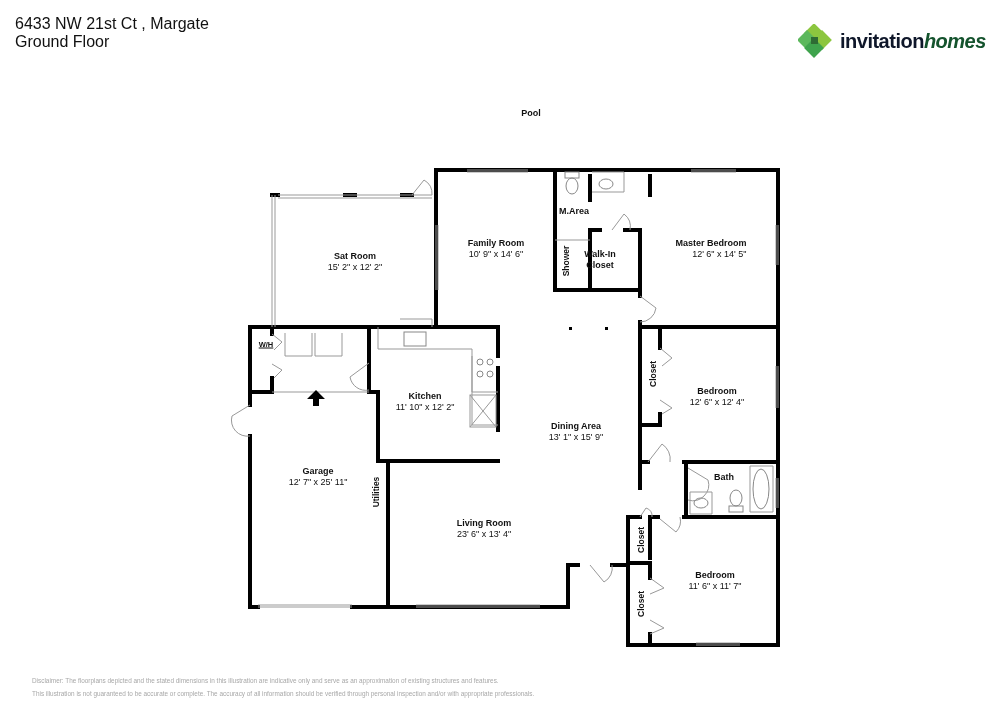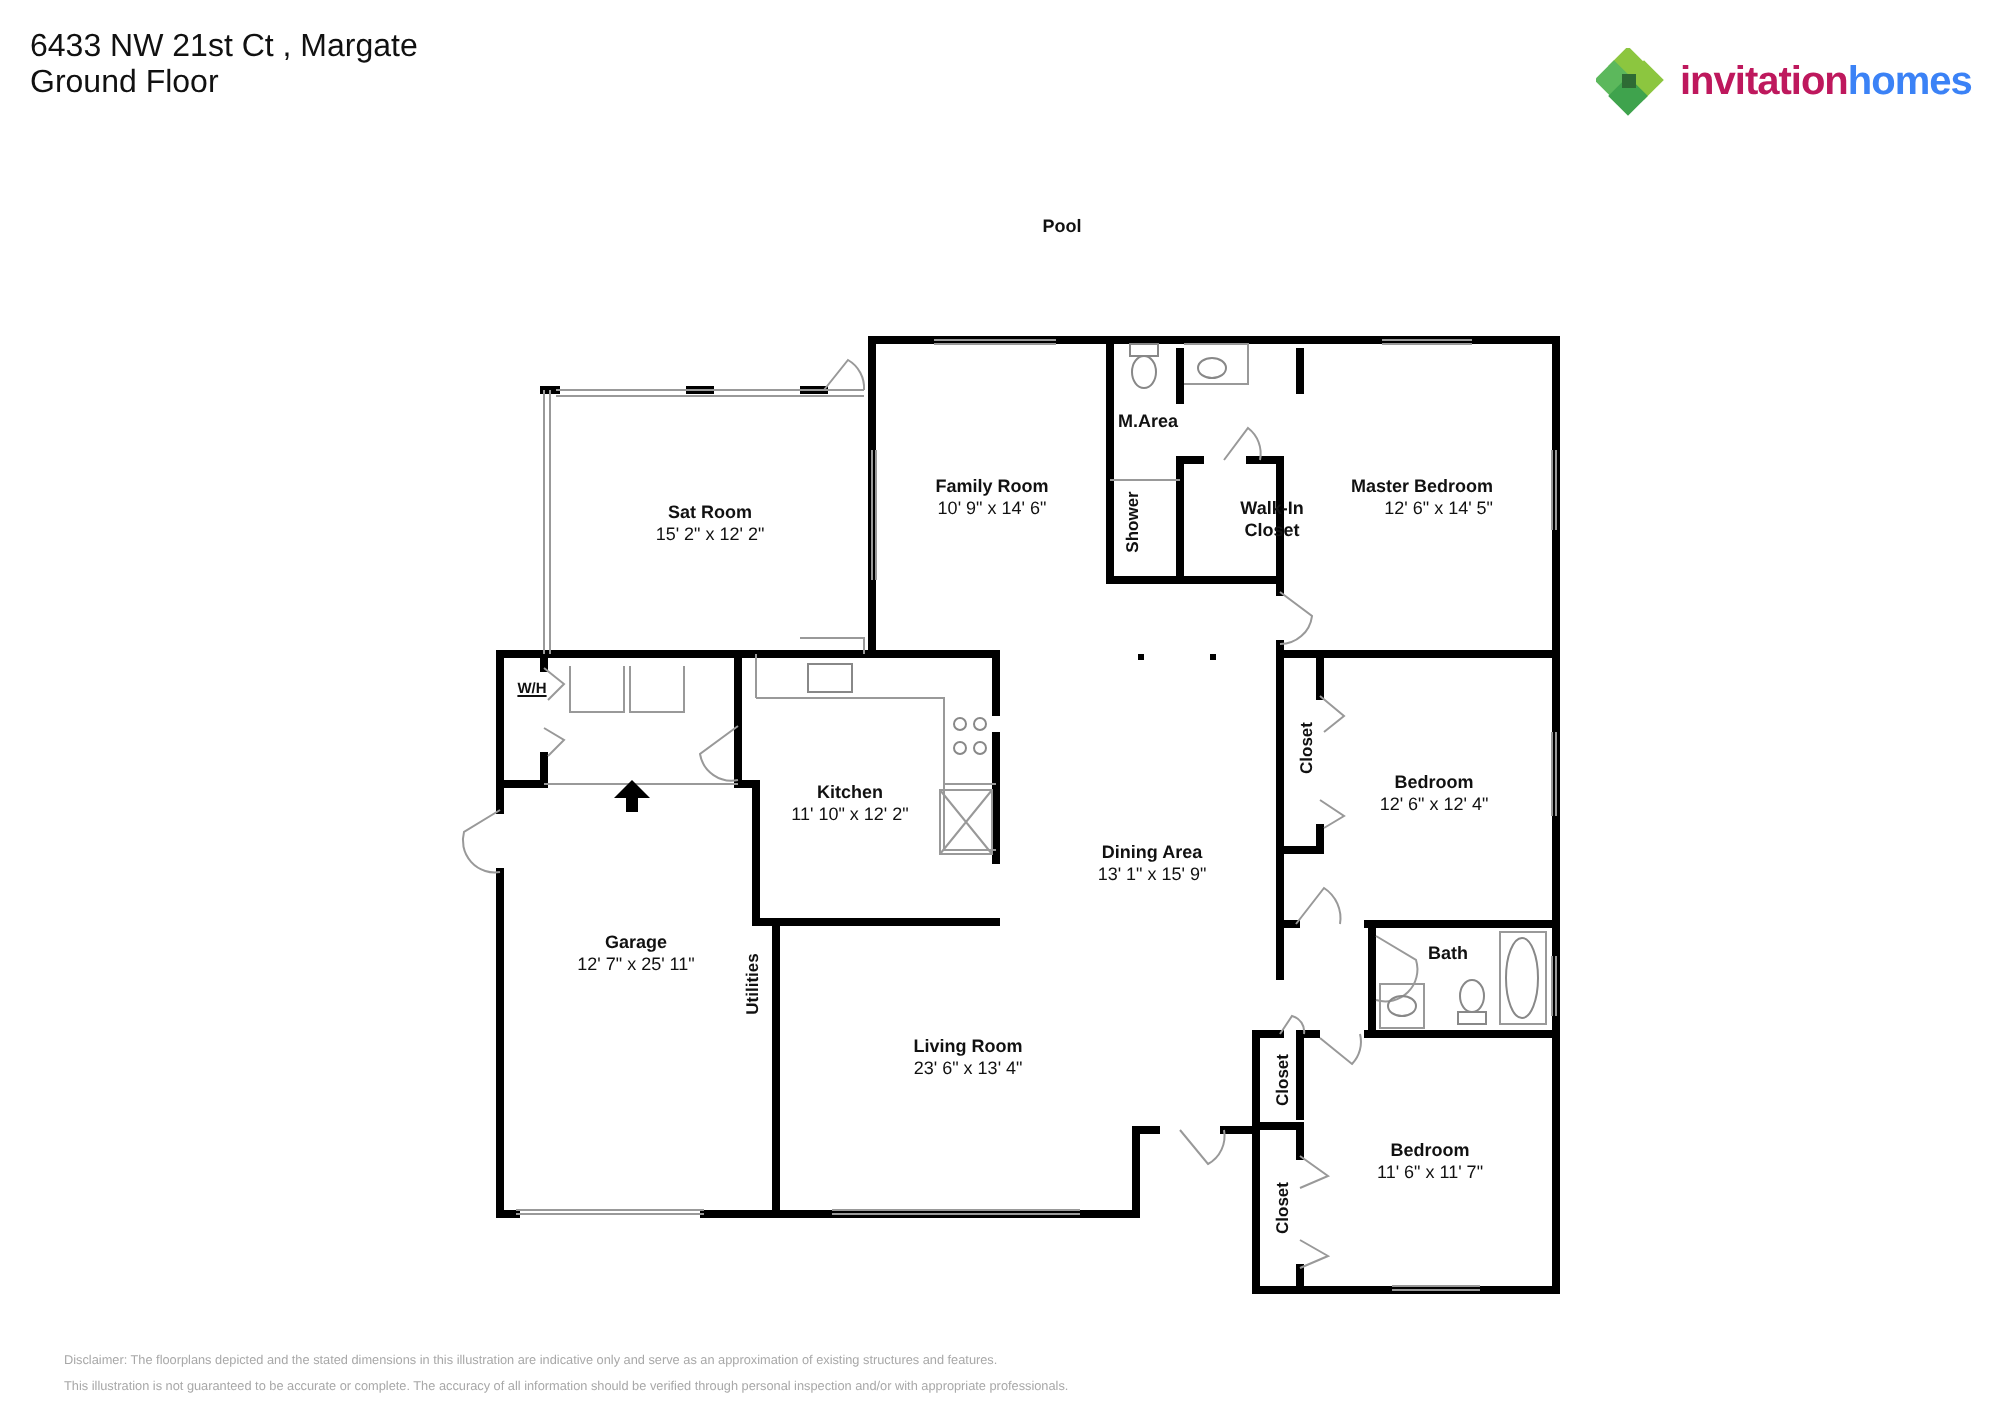--- a/index.html
+++ b/index.html
@@ -1,21 +1,21 @@
 <!DOCTYPE html>
 <html><head>
 <meta charset="utf-8">
 <style>
   html, body { margin: 0; padding: 0; background: #ffffff; }
   body { width: 1000px; height: 707px; position: relative; overflow: hidden; font-family: "Liberation Sans", sans-serif; color: #111; }
   .hdr { position: absolute; left: 15px; top: 15px; font-size: 16px; line-height: 18px; color: #111; }
   .logo { position: absolute; left: 798px; top: 24px; display: flex; align-items: center; }
   .logo-text { font-size: 20px; font-weight: bold; letter-spacing: -0.5px; margin-left: 8px; }
-  .logo-a { color: #be185d; }
-  .logo-b { color: #3b82f6; }
+  .logo-a { color: #0f172a; }
+  .logo-b { color: #14532d; font-style: italic; }
   .plan { position: absolute; left: 0; top: 0; }
   .disc { position: absolute; left: 32px; top: 674px; font-size: 6.4px; line-height: 13px; color: #a8a8a8; }
   .lbl { position: absolute; text-align: center; transform: translate(-50%, -50%); white-space: nowrap; }
   .lbl .n { font-weight: bold; font-size: 9px; line-height: 11px; }
   .lbl .d { font-size: 9px; line-height: 11px; }
   .vlbl { position: absolute; font-weight: bold; font-size: 8.5px; transform: translate(-50%, -50%) rotate(-90deg); white-space: nowrap; }
   .pool { position: absolute; left: 531px; top: 113px; transform: translate(-50%,-50%); font-weight: bold; font-size: 9px; }
 </style>
 </head>
 <body>
@@ -161,21 +161,21 @@
       <div class="n">Living Room</div>
       <div class="d">23' 6" x 13' 4"</div>
     </div>
     <div class="lbl" style="left: 715px; top: 581px;">
       <div class="n">Bedroom</div>
       <div class="d">11' 6" x 11' 7"</div>
     </div>
   </div>
 <div id="small-labels">
     <div class="lbl" style="left: 574px; top: 211px; font-weight: bold; font-size: 9px; line-height: 11px; white-space: pre;">M.Area</div>
-    <div class="lbl" style="left: 636px; top: 260px; font-weight: bold; font-size: 9px; line-height: 11px; white-space: pre;">Walk-In
+    <div class="lbl" style="left: 600px; top: 260px; font-weight: bold; font-size: 9px; line-height: 11px; white-space: pre;">Walk-In
 Closet</div>
     <div class="lbl" style="left: 724px; top: 477px; font-weight: bold; font-size: 9px; line-height: 11px; white-space: pre;">Bath</div>
     <div class="lbl" style="left: 266px; top: 344px; font-weight: bold; font-size: 7.5px; line-height: 11px; white-space: pre; text-decoration: underline;">W/H</div>
   </div>
 <div id="vert-labels">
     <div class="vlbl" style="left: 566px; top: 261px;">Shower</div>
     <div class="vlbl" style="left: 653px; top: 374px;">Closet</div>
     <div class="vlbl" style="left: 376px; top: 492px;">Utilities</div>
     <div class="vlbl" style="left: 641px; top: 540px;">Closet</div>
     <div class="vlbl" style="left: 641px; top: 604px;">Closet</div>

